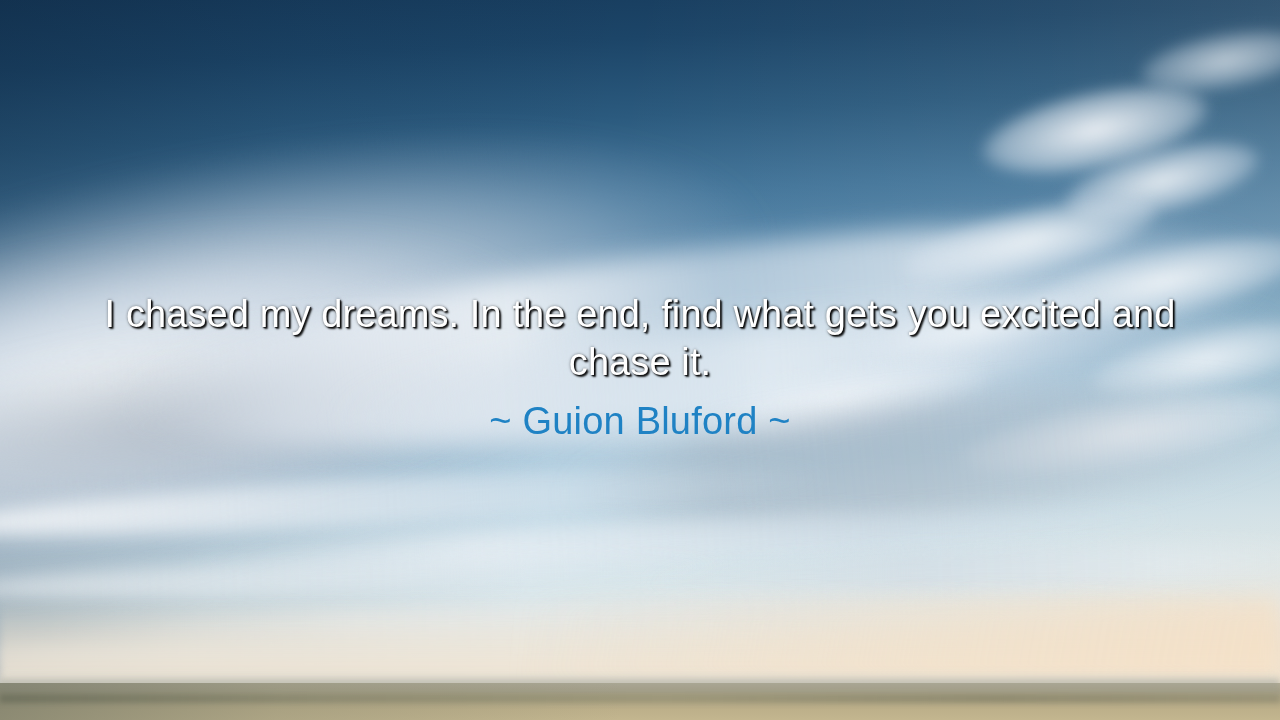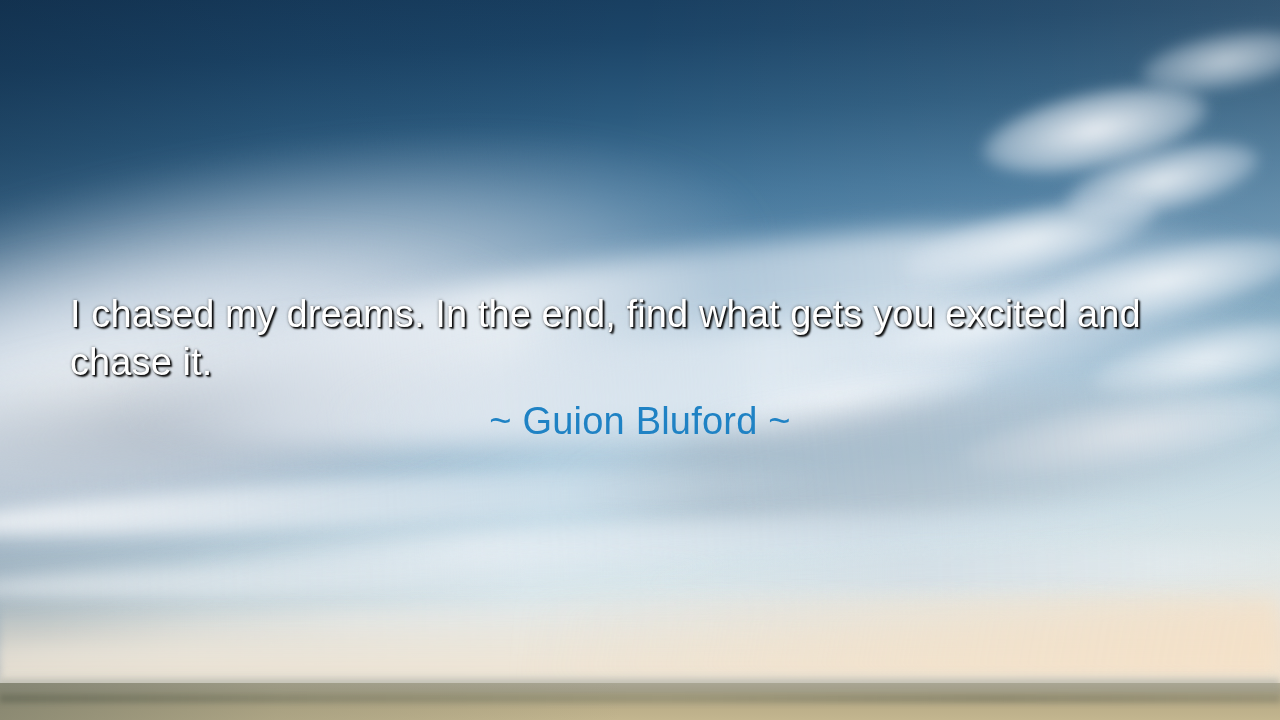--- a/index.html
+++ b/index.html
@@ -251,20 +251,21 @@
     display: flex;
     flex-direction: column;
     align-items: center;
     justify-content: center;
     padding-top: 14px;
     box-sizing: border-box;
   }
   .quote-text {
     width: 1140px;
     margin: 0;
+    text-align: center;
     color: #ffffff;
     font-size: 38px;
     line-height: 48px;
     font-weight: 400;
     letter-spacing: 0.1px;
     text-shadow:
       2px 2px 2px rgba(0,0,0,0.85),
       1px 1px 1px rgba(0,0,0,0.7),
       0 0 3px rgba(0,0,0,0.45);
   }

